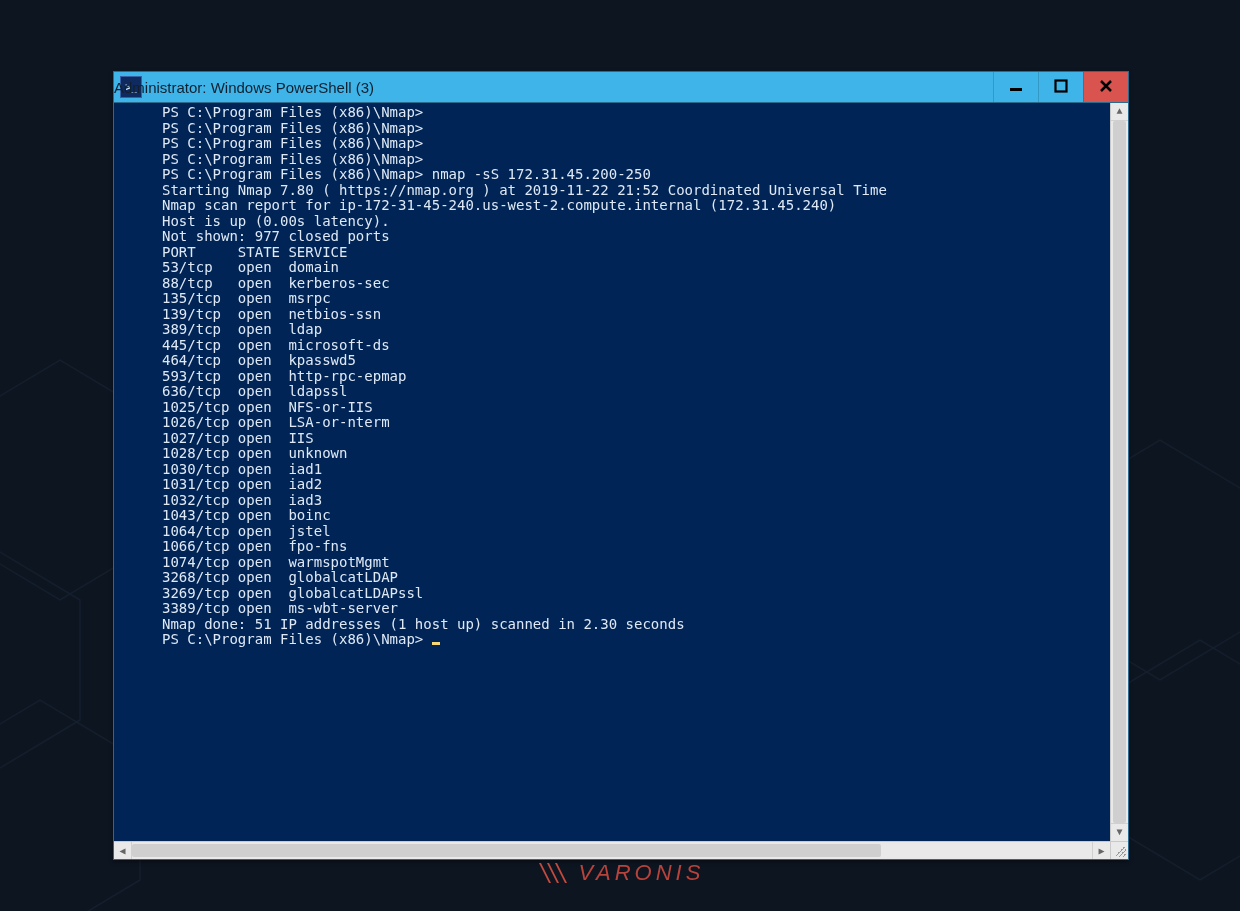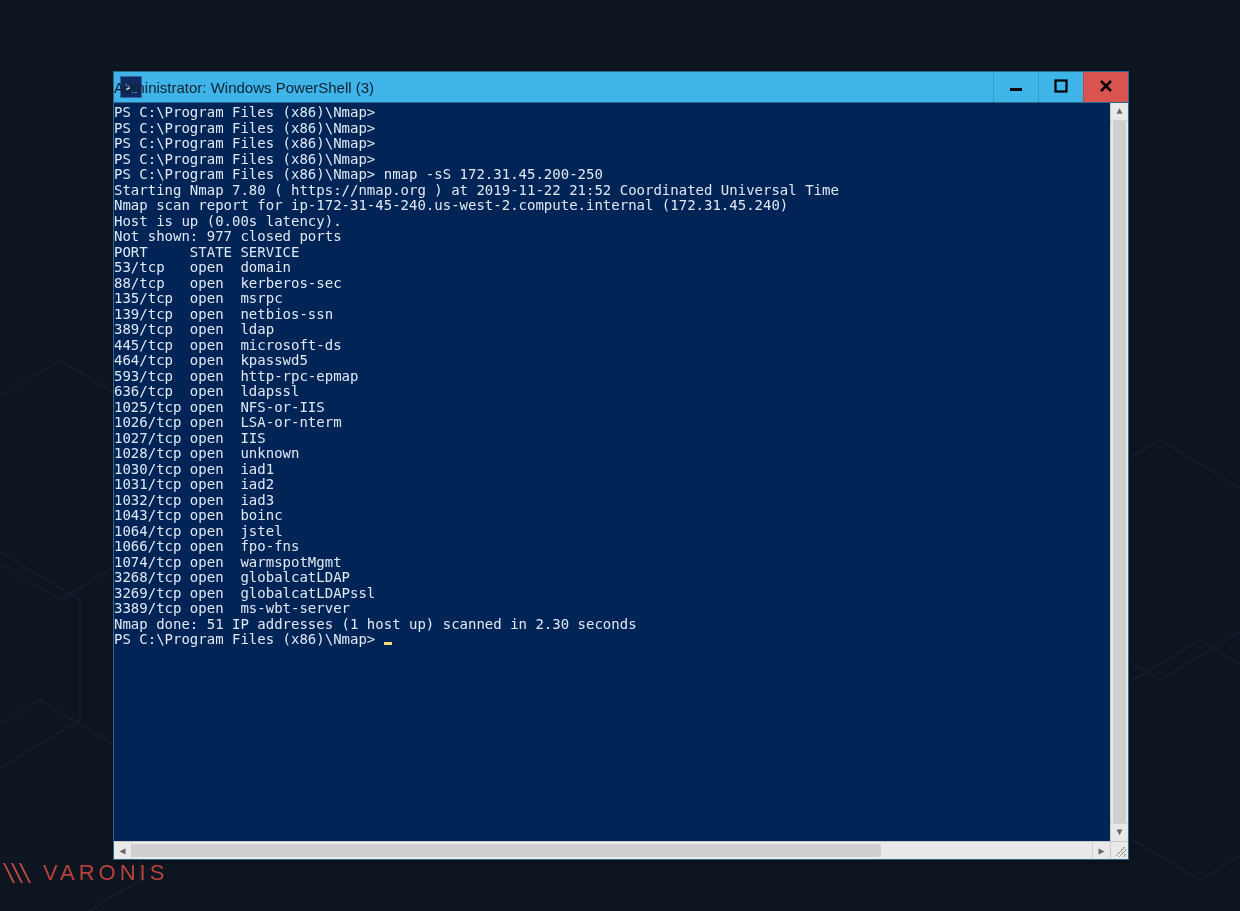--- a/index.html
+++ b/index.html
@@ -86,21 +86,21 @@
     flex:1;
     background:#012456;
     color:#dfe9f5;
     font-family: Consolas, 'Lucida Console', monospace;
     font-size: 14px;
     line-height: 15.5px;
     white-space: pre;
     padding: 2px 0 0 0;
     overflow:hidden;
   }
-  .terminal .line { white-space: pre; }
+  .terminal .line { white-space: pre; padding-left: 48px; }
   .cursor {
     display:inline-block;
     width:8px;
     height:3px;
     background:#f7d774;
     vertical-align: baseline;
     margin-bottom:-1px;
   }
   .vscroll {
     width:17px;
@@ -147,22 +147,23 @@
     position:absolute; right:2px; bottom:2px;
     width:10px; height:10px;
     background:
       linear-gradient(135deg, transparent 0 40%, #999 40% 48%, transparent 48% 60%, #999 60% 68%, transparent 68% 80%, #999 80% 88%, transparent 88%);
   }
   .hbar-row { display:flex; }
   .brand {
     position:absolute;
     left:1px; right:0;
     bottom:22px;
-    text-align:left;
+    text-align:center;
     font-family: "Segoe UI", Arial, sans-serif;
+    font-style: italic;
   }
   .brand-logo {
     display:inline-flex;
     align-items:center;
     gap:8px;
   }
   .brand-text {
     color:#b8433b;
     font-size:22px;
     letter-spacing:4px;

